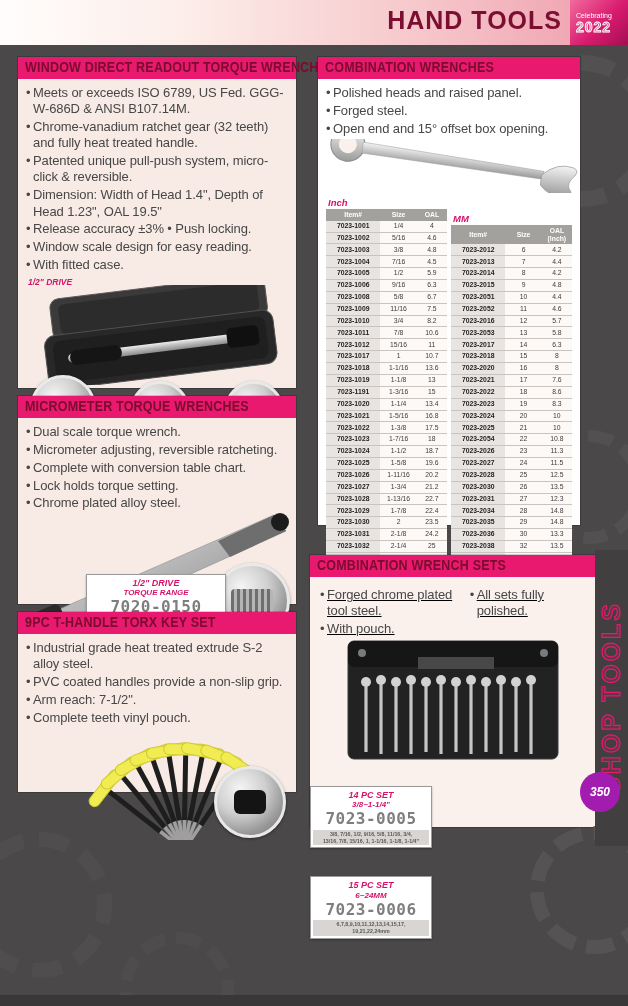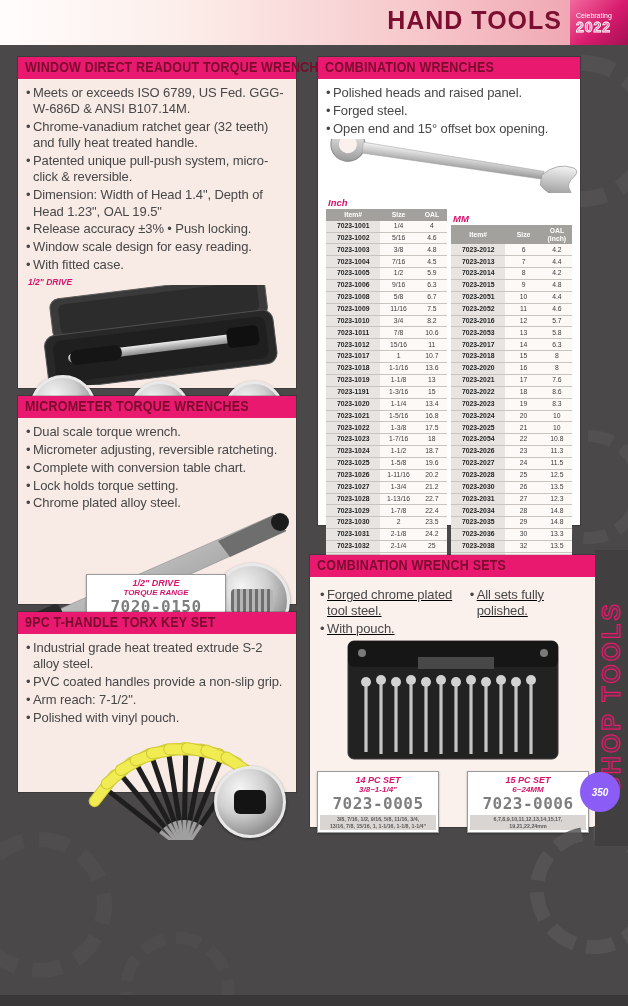--- a/index.html
+++ b/index.html
@@ -84,30 +84,30 @@
   .mini-table{width:100%;border-collapse:collapse;font-size:6.8px;}
   .mini-table th{background:#a3a19e;color:#fff;padding:2px 0;white-space:pre-line;line-height:1.15;font-size:6.8px;}
   .mini-table td{text-align:center;padding:1.2px 0;border-bottom:1px solid #c9c4c0;color:#3c3c3c;line-height:1.25;background:#fdf9f7;}
   .mini-table td.c-item{font-weight:bold;background:#e8e4e1;color:#232323;}
   .mini-table .w-item{width:45%}.mini-table .w-size{width:30%}.mini-table .w-oal{width:25%}
 
   .sets-bullets{display:flex;padding:4px 8px 0 2px;text-decoration:underline;}
   .sets-bullets ul{flex:1.2;}
   .sets-bullets ul.r{flex:1;}
   .pouch-wrap{text-align:center;margin-top:0;}
-  .badges-row{display:flex;justify-content:center;gap:28px;margin-top:6px;}
+  .badges-row{display:flex;justify-content:center;gap:28px;margin-top:21px;flex-direction:column;}
   .badges-row .spec-badge{width:122px;}
 
   
   .side-tab{position:absolute;top:550px;right:0;width:33px;height:296px;background:#413f3f;z-index:2;
     display:flex;align-items:center;justify-content:center;}
   .vtext{writing-mode:vertical-rl;transform:rotate(180deg);font-size:25px;font-weight:bold;letter-spacing:3px;
     color:rgba(232,25,111,.18);-webkit-text-stroke:1.2px #e8196f;white-space:nowrap;}
-  .page-circle{position:absolute;top:772px;right:8px;width:40px;height:40px;border-radius:50%;background:#8b5cf6;z-index:3;
-    display:flex;align-items:center;justify-content:center;color:#fff;font-size:10px;font-weight:bold;font-style:italic;}
+  .page-circle{position:absolute;top:772px;right:8px;width:40px;height:40px;border-radius:50%;background:#a21caf;z-index:3;
+    display:flex;align-items:center;justify-content:center;color:#fff;font-size:12px;font-weight:bold;font-style:italic;}
   .bottom-strip{position:absolute;bottom:0;left:0;width:628px;height:11px;background:#393737;z-index:2;}
 </style>
 </head>
 <body>
 
 <div class="gear g1"></div>
 <div class="gear g2"></div>
 <div class="gear g3"></div>
 <div class="gear g4"></div>
 <div class="gear gt"></div>
@@ -235,21 +235,21 @@
 
 <section class="card" id="card-torx">
   <div class="bar">
     <h2>9PC T-HANDLE TORX KEY SET</h2>
   </div>
   <ul class="bullets">
 
   <li>Industrial grade heat treated extrude S-2 alloy steel.</li>
       <li>PVC coated handles provide a non-slip grip.</li>
       <li>Arm reach: 7-1/2".</li>
-      <li>Polished with vinyl pouch.</li>
+      <li>Complete teeth vinyl pouch.</li>
     </ul>
   <div class="stage">
     <svg class="torx-svg" width="262" height="118" viewBox="0 0 262 118">
       <g transform="translate(152,128)">
         <g transform="rotate(-52)">
             <rect x="-1.8" y="-32" width="3.6" height="24" fill="#9f9f9f"></rect>
             <rect x="-2.5" y="-96" width="5" height="66" fill="#1e1e1e"></rect>
             <rect x="-22" y="-106" width="44" height="11" rx="5.5" fill="#f0ec52" stroke="#cfc934" stroke-width="1"></rect>
           </g>
         <g transform="rotate(-40)">

